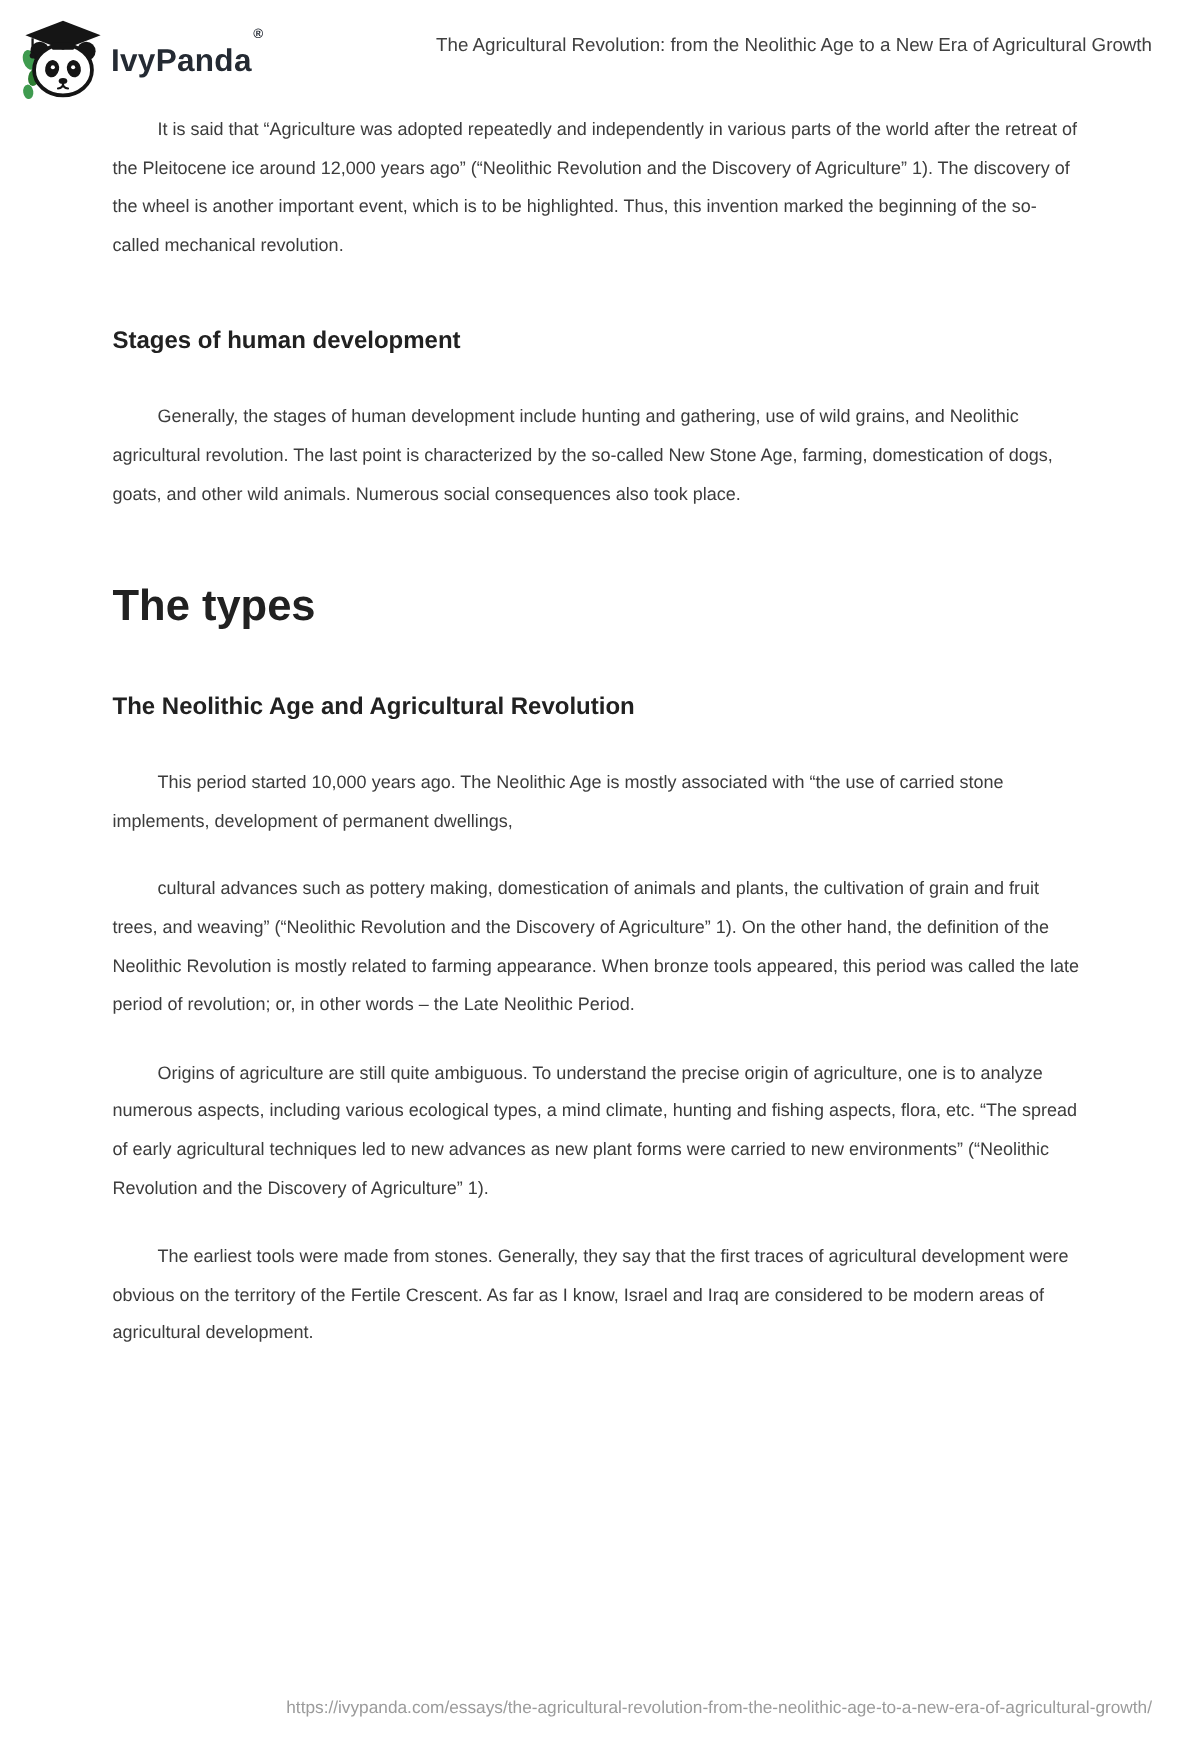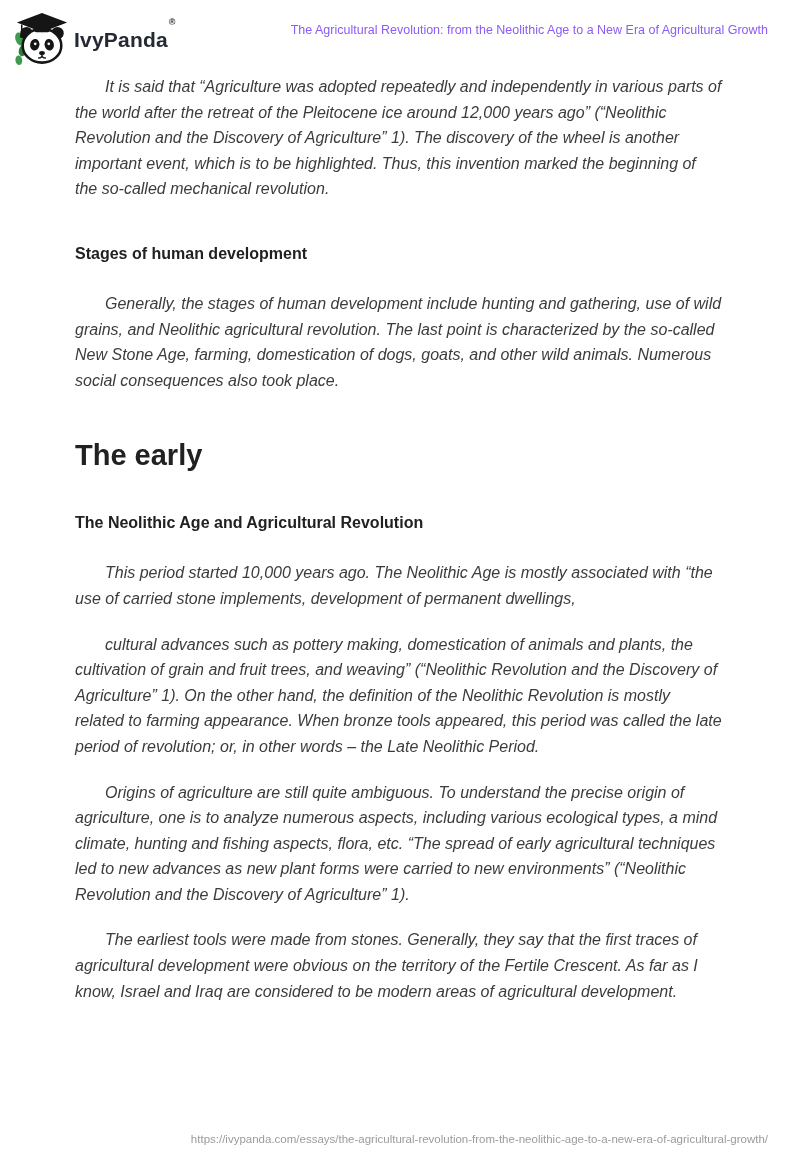--- a/index.html
+++ b/index.html
@@ -37,39 +37,38 @@
   .reg {
     font-size: 9px;
     color: #242a33;
     vertical-align: super;
     position: relative;
     top: -14px;
     left: 1px;
   }
   .doc-title {
     font-size: 12.5px;
-    color: #8b5cf6;
+    color: #404040;
     margin-top: 14px;
     text-align: right;
     max-width: 500px;
     line-height: 16px;
   }
 
   
   .content {
     padding: 12px 78px 0 75px;
   }
   .content p {
-    font-size: 16px;
+    font-size: 12px;
     line-height: 25.6px;
     color: #3c3c3c;
     text-indent: 30px;
     margin: 0 0 20px 0;
     text-align: left;
-    font-style: italic;
   }
   .content h2 {
     font-size: 16px;
     font-weight: bold;
     color: #212121;
     margin: 38px 0 23px 0;
     line-height: 28px;
   }
   .content h1 {
     font-size: 29px;
@@ -130,21 +129,21 @@
   <div class="doc-title">The Agricultural Revolution: from the Neolithic Age to a New Era of Agricultural Growth</div>
 </div>
 
 <div class="content">
   <p>It is said that “Agriculture was adopted repeatedly and independently in various parts of the world after the retreat of the Pleitocene ice around 12,000 years ago” (“Neolithic Revolution and the Discovery of Agriculture” 1). The discovery of the wheel is another important event, which is to be highlighted. Thus, this invention marked the beginning of the so-called mechanical revolution.</p>
 
   <h2>Stages of human development</h2>
 
   <p>Generally, the stages of human development include hunting and gathering, use of wild grains, and Neolithic agricultural revolution. The last point is characterized by the so-called New Stone Age, farming, domestication of dogs, goats, and other wild animals. Numerous social consequences also took place.</p>
 
-  <h1>The early</h1>
+  <h1>The types</h1>
 
   <h2>The Neolithic Age and Agricultural Revolution</h2>
 
   <p>This period started 10,000 years ago. The Neolithic Age is mostly associated with “the use of carried stone implements, development of permanent dwellings,</p>
 
   <p>cultural advances such as pottery making, domestication of animals and plants, the cultivation of grain and fruit trees, and weaving” (“Neolithic Revolution and the Discovery of Agriculture” 1). On the other hand, the definition of the Neolithic Revolution is mostly related to farming appearance. When bronze tools appeared, this period was called the late period of revolution; or, in other words – the Late Neolithic Period.</p>
 
   <p>Origins of agriculture are still quite ambiguous. To understand the precise origin of agriculture, one is to analyze numerous aspects, including various ecological types, a mind climate, hunting and fishing aspects, flora, etc. “The spread of early agricultural techniques led to new advances as new plant forms were carried to new environments” (“Neolithic Revolution and the Discovery of Agriculture” 1).</p>
 
   <p>The earliest tools were made from stones. Generally, they say that the first traces of agricultural development were obvious on the territory of the Fertile Crescent. As far as I know, Israel and Iraq are considered to be modern areas of agricultural development.</p>

